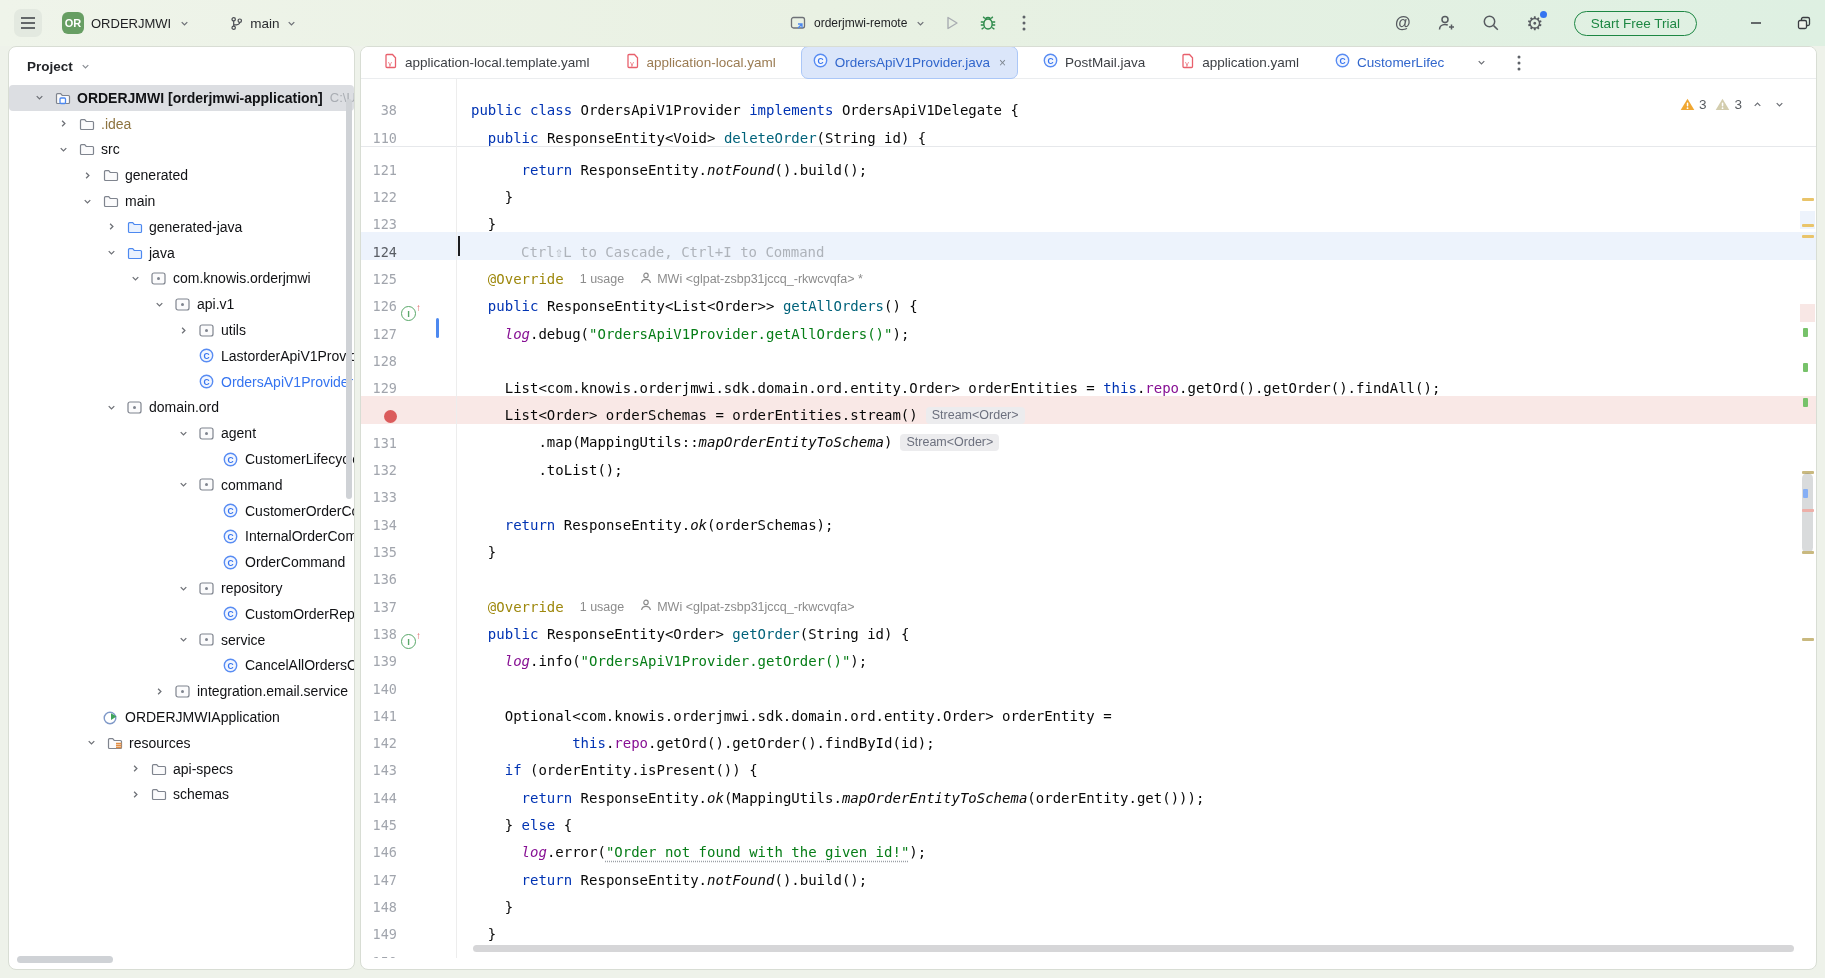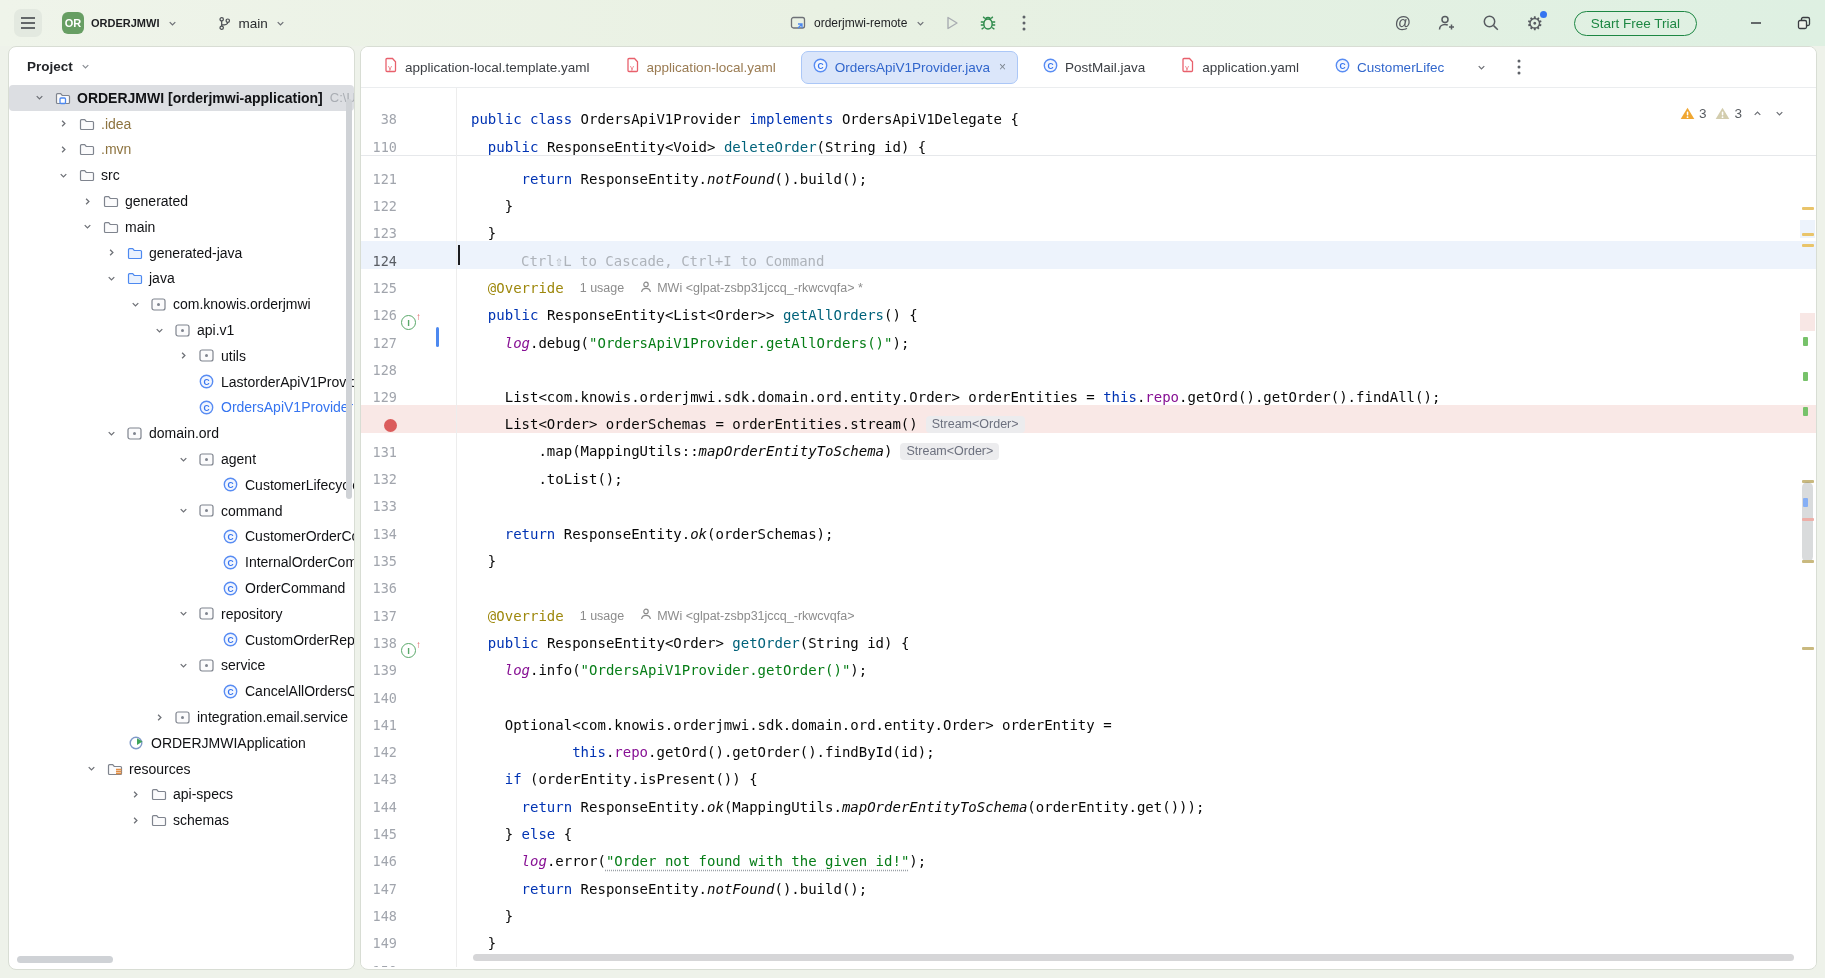--- a/index.html
+++ b/index.html
@@ -8,21 +8,21 @@
 
   
   .topbar { position:absolute; left:0; top:0; width:1825px; height:46px;
     background:linear-gradient(90deg,#eff4ea 0%, #e9f1e3 45%, #def0e2 100%);
     display:flex; align-items:center; padding:0 14px; }
   .tb-left { display:flex; align-items:center; gap:10px; }
   .burger { width:28px; height:28px; border-radius:7px; background:#e3e9e0; display:flex; align-items:center; justify-content:center; cursor:pointer; }
   .burger svg { display:block; }
   .proj-widget { display:flex; align-items:center; gap:7px; margin-left:10px; cursor:pointer; }
   .avatar { width:22px; height:22px; border-radius:6px; background:#679e63; color:#fff; font-size:11px; font-weight:bold; display:flex; align-items:center; justify-content:center; }
-  .proj-name { font-size:11px; font-weight:bold; color:#1e1f22; }
+  .proj-name { font-size:13px; font-weight:normal; color:#1e1f22; }
   .branch-widget { display:flex; align-items:center; gap:6px; margin-left:28px; cursor:pointer; }
   .branch-name { font-size:13.5px; color:#2b2d30; }
   .tb-center { position:absolute; left:790px; top:0; height:46px; display:flex; align-items:center; gap:14px; }
   .runcfg { display:flex; align-items:center; gap:7px; cursor:pointer; }
   .runcfg-label { font-size:12px; color:#1e1f22; }
   .tb-right { position:absolute; right:10px; top:0; height:46px; display:flex; align-items:center; gap:22px; }
   .tb-icon { width:22px; height:22px; display:flex; align-items:center; justify-content:center; cursor:pointer; color:#575b60; position:relative; }
   .at-glyph { font-size:16px; font-weight:bold; color:#575b60; }
   .gear-glyph { font-size:19px; color:#575b60; line-height:1; }
   .notif-dot { position:absolute; right:-1px; top:-1px; width:7px; height:7px; border-radius:50%; background:#3574F0; }
@@ -44,21 +44,21 @@
   .ticon { width:22px; flex:none; display:flex; align-items:center; }
   .tlabel { font-size:14px; color:#101114; }
   .tlabel.bold { font-weight:bold; }
   .tlabel.excluded { color:#8E7440; }
   .tlabel.open-file { color:#3574F0; }
   .textra { font-size:13px; color:#a9adb3; margin-left:7px; }
   .pp-vscroll { position:absolute; right:2px; top:52px; width:6px; height:400px; background:#cfd2d6; border-radius:3px; }
   .pp-hscroll { position:absolute; left:8px; bottom:6px; width:96px; height:7px; background:#cfd2d6; border-radius:4px; }
 
   
-  .tabbar { height:41px; display:flex; align-items:center; border-bottom:1px solid #ebedef; padding:0 12px; gap:14px; background:#fff; }
+  .tabbar { height:32px; display:flex; align-items:center; border-bottom:1px solid #ebedef; padding:0 12px; gap:14px; background:#fff; }
   .tab { display:flex; align-items:center; gap:7px; padding:6px 11px; border-radius:7px; cursor:pointer; flex:none; }
   .tab-label { font-size:13.5px; color:#3c3f44; white-space:nowrap; }
   .tab.active { background:#dbe6fa; border:1px solid #abc7f7; }
   .tab.active .tab-label { color:#3166cc; }
   .tab .tab-label.tab-modified { color:#9a7b52; }
   .tab .tab-label.tab-blue { color:#3166cc; max-width:96px; overflow:hidden; }
   .tab-close { font-size:12px; color:#7e8690; margin-left:2px; }
   .tab-ctrl { width:24px; height:24px; display:flex; align-items:center; justify-content:center; cursor:pointer; }
 
   
@@ -229,302 +229,289 @@
         <span class="ticon">
           <svg width="16" height="14" viewBox="0 0 16 14">
             <path d="M1.5 4v7.5a1 1 0 0 0 1 1h11a1 1 0 0 0 1-1v-6a1 1 0 0 0-1-1H7.2L5.7 2.7H2.5a1 1 0 0 0-1 1z" fill="#fbfbfc" stroke="#7f848e" stroke-width="1.2"></path>
           </svg>
         </span>
         <span class="tlabel excluded">.idea</span>
       </div>
       <div class="tree-row" style="padding-left: 48px;">
         <span class="chev">
           <svg width="13" height="13" viewBox="0 0 14 14">
+            <path d="M4 5.5l3 3 3-3" stroke="#6e7177" fill="none" stroke-width="1.4"></path>
+          </svg>
+        </span>
+        <span class="ticon">
+          <svg width="16" height="14" viewBox="0 0 16 14">
+            <path d="M1.5 4v7.5a1 1 0 0 0 1 1h11a1 1 0 0 0 1-1v-6a1 1 0 0 0-1-1H7.2L5.7 2.7H2.5a1 1 0 0 0-1 1z" fill="#fbfbfc" stroke="#7f848e" stroke-width="1.2"></path>
+          </svg>
+        </span>
+        <span class="tlabel">src</span>
+      </div>
+      <div class="tree-row" style="padding-left: 72px;">
+        <span class="chev">
+          <svg width="13" height="13" viewBox="0 0 14 14">
             <path d="M5.5 4l3 3-3 3" stroke="#6e7177" fill="none" stroke-width="1.4"></path>
           </svg>
         </span>
         <span class="ticon">
           <svg width="16" height="14" viewBox="0 0 16 14">
             <path d="M1.5 4v7.5a1 1 0 0 0 1 1h11a1 1 0 0 0 1-1v-6a1 1 0 0 0-1-1H7.2L5.7 2.7H2.5a1 1 0 0 0-1 1z" fill="#fbfbfc" stroke="#7f848e" stroke-width="1.2"></path>
           </svg>
         </span>
-        <span class="tlabel excluded">.mvn</span>
-      </div>
-      <div class="tree-row" style="padding-left: 48px;">
+        <span class="tlabel">generated</span>
+      </div>
+      <div class="tree-row" style="padding-left: 72px;">
         <span class="chev">
           <svg width="13" height="13" viewBox="0 0 14 14">
             <path d="M4 5.5l3 3 3-3" stroke="#6e7177" fill="none" stroke-width="1.4"></path>
           </svg>
         </span>
         <span class="ticon">
           <svg width="16" height="14" viewBox="0 0 16 14">
             <path d="M1.5 4v7.5a1 1 0 0 0 1 1h11a1 1 0 0 0 1-1v-6a1 1 0 0 0-1-1H7.2L5.7 2.7H2.5a1 1 0 0 0-1 1z" fill="#fbfbfc" stroke="#7f848e" stroke-width="1.2"></path>
           </svg>
         </span>
-        <span class="tlabel">src</span>
+        <span class="tlabel">main</span>
+      </div>
+      <div class="tree-row" style="padding-left: 96px;">
+        <span class="chev">
+          <svg width="13" height="13" viewBox="0 0 14 14">
+            <path d="M5.5 4l3 3-3 3" stroke="#6e7177" fill="none" stroke-width="1.4"></path>
+          </svg>
+        </span>
+        <span class="ticon">
+          <svg width="16" height="14" viewBox="0 0 16 14">
+            <path d="M1.5 4v7.5a1 1 0 0 0 1 1h11a1 1 0 0 0 1-1v-6a1 1 0 0 0-1-1H7.2L5.7 2.7H2.5a1 1 0 0 0-1 1z" fill="#eaf2fe" stroke="#4d89f0" stroke-width="1.2"></path>
+          </svg>
+        </span>
+        <span class="tlabel">generated-java</span>
+      </div>
+      <div class="tree-row" style="padding-left: 96px;">
+        <span class="chev">
+          <svg width="13" height="13" viewBox="0 0 14 14">
+            <path d="M4 5.5l3 3 3-3" stroke="#6e7177" fill="none" stroke-width="1.4"></path>
+          </svg>
+        </span>
+        <span class="ticon">
+          <svg width="16" height="14" viewBox="0 0 16 14">
+            <path d="M1.5 4v7.5a1 1 0 0 0 1 1h11a1 1 0 0 0 1-1v-6a1 1 0 0 0-1-1H7.2L5.7 2.7H2.5a1 1 0 0 0-1 1z" fill="#eaf2fe" stroke="#4d89f0" stroke-width="1.2"></path>
+          </svg>
+        </span>
+        <span class="tlabel">java</span>
+      </div>
+      <div class="tree-row" style="padding-left: 120px;">
+        <span class="chev">
+          <svg width="13" height="13" viewBox="0 0 14 14">
+            <path d="M4 5.5l3 3 3-3" stroke="#6e7177" fill="none" stroke-width="1.4"></path>
+          </svg>
+        </span>
+        <span class="ticon">
+          <svg width="15" height="13" viewBox="0 0 15 13">
+            <rect x="1" y="1" width="13" height="11" rx="2" fill="#fbfbfc" stroke="#7f848e" stroke-width="1.2"></rect>
+            <circle cx="7.5" cy="6.5" r="1.5" fill="#7f848e"></circle>
+          </svg>
+        </span>
+        <span class="tlabel">com.knowis.orderjmwi</span>
+      </div>
+      <div class="tree-row" style="padding-left: 144px;">
+        <span class="chev">
+          <svg width="13" height="13" viewBox="0 0 14 14">
+            <path d="M4 5.5l3 3 3-3" stroke="#6e7177" fill="none" stroke-width="1.4"></path>
+          </svg>
+        </span>
+        <span class="ticon">
+          <svg width="15" height="13" viewBox="0 0 15 13">
+            <rect x="1" y="1" width="13" height="11" rx="2" fill="#fbfbfc" stroke="#7f848e" stroke-width="1.2"></rect>
+            <circle cx="7.5" cy="6.5" r="1.5" fill="#7f848e"></circle>
+          </svg>
+        </span>
+        <span class="tlabel">api.v1</span>
+      </div>
+      <div class="tree-row" style="padding-left: 168px;">
+        <span class="chev">
+          <svg width="13" height="13" viewBox="0 0 14 14">
+            <path d="M5.5 4l3 3-3 3" stroke="#6e7177" fill="none" stroke-width="1.4"></path>
+          </svg>
+        </span>
+        <span class="ticon">
+          <svg width="15" height="13" viewBox="0 0 15 13">
+            <rect x="1" y="1" width="13" height="11" rx="2" fill="#fbfbfc" stroke="#7f848e" stroke-width="1.2"></rect>
+            <circle cx="7.5" cy="6.5" r="1.5" fill="#7f848e"></circle>
+          </svg>
+        </span>
+        <span class="tlabel">utils</span>
+      </div>
+      <div class="tree-row" style="padding-left: 168px;">
+        <span class="chev"></span>
+        <span class="ticon">
+          <svg width="15" height="15" viewBox="0 0 15 15">
+            <circle cx="7.5" cy="7.5" r="6.2" fill="#f2f6fe" stroke="#588cf3" stroke-width="1.4"></circle>
+            <text x="7.5" y="10.6" text-anchor="middle" font-size="8.5" font-family="Liberation Sans,sans-serif" font-weight="bold" fill="#3574F0">C</text>
+          </svg>
+        </span>
+        <span class="tlabel">LastorderApiV1Provider</span>
+      </div>
+      <div class="tree-row" style="padding-left: 168px;">
+        <span class="chev"></span>
+        <span class="ticon">
+          <svg width="15" height="15" viewBox="0 0 15 15">
+            <circle cx="7.5" cy="7.5" r="6.2" fill="#f2f6fe" stroke="#588cf3" stroke-width="1.4"></circle>
+            <text x="7.5" y="10.6" text-anchor="middle" font-size="8.5" font-family="Liberation Sans,sans-serif" font-weight="bold" fill="#3574F0">C</text>
+          </svg>
+        </span>
+        <span class="tlabel open-file">OrdersApiV1Provider</span>
+      </div>
+      <div class="tree-row" style="padding-left: 96px;">
+        <span class="chev">
+          <svg width="13" height="13" viewBox="0 0 14 14">
+            <path d="M4 5.5l3 3 3-3" stroke="#6e7177" fill="none" stroke-width="1.4"></path>
+          </svg>
+        </span>
+        <span class="ticon">
+          <svg width="15" height="13" viewBox="0 0 15 13">
+            <rect x="1" y="1" width="13" height="11" rx="2" fill="#fbfbfc" stroke="#7f848e" stroke-width="1.2"></rect>
+            <circle cx="7.5" cy="6.5" r="1.5" fill="#7f848e"></circle>
+          </svg>
+        </span>
+        <span class="tlabel">domain.ord</span>
+      </div>
+      <div class="tree-row" style="padding-left: 168px;">
+        <span class="chev">
+          <svg width="13" height="13" viewBox="0 0 14 14">
+            <path d="M4 5.5l3 3 3-3" stroke="#6e7177" fill="none" stroke-width="1.4"></path>
+          </svg>
+        </span>
+        <span class="ticon">
+          <svg width="15" height="13" viewBox="0 0 15 13">
+            <rect x="1" y="1" width="13" height="11" rx="2" fill="#fbfbfc" stroke="#7f848e" stroke-width="1.2"></rect>
+            <circle cx="7.5" cy="6.5" r="1.5" fill="#7f848e"></circle>
+          </svg>
+        </span>
+        <span class="tlabel">agent</span>
+      </div>
+      <div class="tree-row" style="padding-left: 192px;">
+        <span class="chev"></span>
+        <span class="ticon">
+          <svg width="15" height="15" viewBox="0 0 15 15">
+            <circle cx="7.5" cy="7.5" r="6.2" fill="#f2f6fe" stroke="#588cf3" stroke-width="1.4"></circle>
+            <text x="7.5" y="10.6" text-anchor="middle" font-size="8.5" font-family="Liberation Sans,sans-serif" font-weight="bold" fill="#3574F0">C</text>
+          </svg>
+        </span>
+        <span class="tlabel">CustomerLifecycleEver</span>
+      </div>
+      <div class="tree-row" style="padding-left: 168px;">
+        <span class="chev">
+          <svg width="13" height="13" viewBox="0 0 14 14">
+            <path d="M4 5.5l3 3 3-3" stroke="#6e7177" fill="none" stroke-width="1.4"></path>
+          </svg>
+        </span>
+        <span class="ticon">
+          <svg width="15" height="13" viewBox="0 0 15 13">
+            <rect x="1" y="1" width="13" height="11" rx="2" fill="#fbfbfc" stroke="#7f848e" stroke-width="1.2"></rect>
+            <circle cx="7.5" cy="6.5" r="1.5" fill="#7f848e"></circle>
+          </svg>
+        </span>
+        <span class="tlabel">command</span>
+      </div>
+      <div class="tree-row" style="padding-left: 192px;">
+        <span class="chev"></span>
+        <span class="ticon">
+          <svg width="15" height="15" viewBox="0 0 15 15">
+            <circle cx="7.5" cy="7.5" r="6.2" fill="#f2f6fe" stroke="#588cf3" stroke-width="1.4"></circle>
+            <text x="7.5" y="10.6" text-anchor="middle" font-size="8.5" font-family="Liberation Sans,sans-serif" font-weight="bold" fill="#3574F0">C</text>
+          </svg>
+        </span>
+        <span class="tlabel">CustomerOrderComma</span>
+      </div>
+      <div class="tree-row" style="padding-left: 192px;">
+        <span class="chev"></span>
+        <span class="ticon">
+          <svg width="15" height="15" viewBox="0 0 15 15">
+            <circle cx="7.5" cy="7.5" r="6.2" fill="#f2f6fe" stroke="#588cf3" stroke-width="1.4"></circle>
+            <text x="7.5" y="10.6" text-anchor="middle" font-size="8.5" font-family="Liberation Sans,sans-serif" font-weight="bold" fill="#3574F0">C</text>
+          </svg>
+        </span>
+        <span class="tlabel">InternalOrderCommand</span>
+      </div>
+      <div class="tree-row" style="padding-left: 192px;">
+        <span class="chev"></span>
+        <span class="ticon">
+          <svg width="15" height="15" viewBox="0 0 15 15">
+            <circle cx="7.5" cy="7.5" r="6.2" fill="#f2f6fe" stroke="#588cf3" stroke-width="1.4"></circle>
+            <text x="7.5" y="10.6" text-anchor="middle" font-size="8.5" font-family="Liberation Sans,sans-serif" font-weight="bold" fill="#3574F0">C</text>
+          </svg>
+        </span>
+        <span class="tlabel">OrderCommand</span>
+      </div>
+      <div class="tree-row" style="padding-left: 168px;">
+        <span class="chev">
+          <svg width="13" height="13" viewBox="0 0 14 14">
+            <path d="M4 5.5l3 3 3-3" stroke="#6e7177" fill="none" stroke-width="1.4"></path>
+          </svg>
+        </span>
+        <span class="ticon">
+          <svg width="15" height="13" viewBox="0 0 15 13">
+            <rect x="1" y="1" width="13" height="11" rx="2" fill="#fbfbfc" stroke="#7f848e" stroke-width="1.2"></rect>
+            <circle cx="7.5" cy="6.5" r="1.5" fill="#7f848e"></circle>
+          </svg>
+        </span>
+        <span class="tlabel">repository</span>
+      </div>
+      <div class="tree-row" style="padding-left: 192px;">
+        <span class="chev"></span>
+        <span class="ticon">
+          <svg width="15" height="15" viewBox="0 0 15 15">
+            <circle cx="7.5" cy="7.5" r="6.2" fill="#f2f6fe" stroke="#588cf3" stroke-width="1.4"></circle>
+            <text x="7.5" y="10.6" text-anchor="middle" font-size="8.5" font-family="Liberation Sans,sans-serif" font-weight="bold" fill="#3574F0">C</text>
+          </svg>
+        </span>
+        <span class="tlabel">CustomOrderRepositor</span>
+      </div>
+      <div class="tree-row" style="padding-left: 168px;">
+        <span class="chev">
+          <svg width="13" height="13" viewBox="0 0 14 14">
+            <path d="M4 5.5l3 3 3-3" stroke="#6e7177" fill="none" stroke-width="1.4"></path>
+          </svg>
+        </span>
+        <span class="ticon">
+          <svg width="15" height="13" viewBox="0 0 15 13">
+            <rect x="1" y="1" width="13" height="11" rx="2" fill="#fbfbfc" stroke="#7f848e" stroke-width="1.2"></rect>
+            <circle cx="7.5" cy="6.5" r="1.5" fill="#7f848e"></circle>
+          </svg>
+        </span>
+        <span class="tlabel">service</span>
+      </div>
+      <div class="tree-row" style="padding-left: 192px;">
+        <span class="chev"></span>
+        <span class="ticon">
+          <svg width="15" height="15" viewBox="0 0 15 15">
+            <circle cx="7.5" cy="7.5" r="6.2" fill="#f2f6fe" stroke="#588cf3" stroke-width="1.4"></circle>
+            <text x="7.5" y="10.6" text-anchor="middle" font-size="8.5" font-family="Liberation Sans,sans-serif" font-weight="bold" fill="#3574F0">C</text>
+          </svg>
+        </span>
+        <span class="tlabel">CancelAllOrdersOfCust</span>
+      </div>
+      <div class="tree-row" style="padding-left: 144px;">
+        <span class="chev">
+          <svg width="13" height="13" viewBox="0 0 14 14">
+            <path d="M5.5 4l3 3-3 3" stroke="#6e7177" fill="none" stroke-width="1.4"></path>
+          </svg>
+        </span>
+        <span class="ticon">
+          <svg width="15" height="13" viewBox="0 0 15 13">
+            <rect x="1" y="1" width="13" height="11" rx="2" fill="#fbfbfc" stroke="#7f848e" stroke-width="1.2"></rect>
+            <circle cx="7.5" cy="6.5" r="1.5" fill="#7f848e"></circle>
+          </svg>
+        </span>
+        <span class="tlabel">integration.email.service</span>
       </div>
       <div class="tree-row" style="padding-left: 72px;">
-        <span class="chev">
-          <svg width="13" height="13" viewBox="0 0 14 14">
-            <path d="M5.5 4l3 3-3 3" stroke="#6e7177" fill="none" stroke-width="1.4"></path>
-          </svg>
-        </span>
-        <span class="ticon">
-          <svg width="16" height="14" viewBox="0 0 16 14">
-            <path d="M1.5 4v7.5a1 1 0 0 0 1 1h11a1 1 0 0 0 1-1v-6a1 1 0 0 0-1-1H7.2L5.7 2.7H2.5a1 1 0 0 0-1 1z" fill="#fbfbfc" stroke="#7f848e" stroke-width="1.2"></path>
-          </svg>
-        </span>
-        <span class="tlabel">generated</span>
-      </div>
-      <div class="tree-row" style="padding-left: 72px;">
-        <span class="chev">
-          <svg width="13" height="13" viewBox="0 0 14 14">
-            <path d="M4 5.5l3 3 3-3" stroke="#6e7177" fill="none" stroke-width="1.4"></path>
-          </svg>
-        </span>
-        <span class="ticon">
-          <svg width="16" height="14" viewBox="0 0 16 14">
-            <path d="M1.5 4v7.5a1 1 0 0 0 1 1h11a1 1 0 0 0 1-1v-6a1 1 0 0 0-1-1H7.2L5.7 2.7H2.5a1 1 0 0 0-1 1z" fill="#fbfbfc" stroke="#7f848e" stroke-width="1.2"></path>
-          </svg>
-        </span>
-        <span class="tlabel">main</span>
-      </div>
-      <div class="tree-row" style="padding-left: 96px;">
-        <span class="chev">
-          <svg width="13" height="13" viewBox="0 0 14 14">
-            <path d="M5.5 4l3 3-3 3" stroke="#6e7177" fill="none" stroke-width="1.4"></path>
-          </svg>
-        </span>
-        <span class="ticon">
-          <svg width="16" height="14" viewBox="0 0 16 14">
-            <path d="M1.5 4v7.5a1 1 0 0 0 1 1h11a1 1 0 0 0 1-1v-6a1 1 0 0 0-1-1H7.2L5.7 2.7H2.5a1 1 0 0 0-1 1z" fill="#eaf2fe" stroke="#4d89f0" stroke-width="1.2"></path>
-          </svg>
-        </span>
-        <span class="tlabel">generated-java</span>
-      </div>
-      <div class="tree-row" style="padding-left: 96px;">
-        <span class="chev">
-          <svg width="13" height="13" viewBox="0 0 14 14">
-            <path d="M4 5.5l3 3 3-3" stroke="#6e7177" fill="none" stroke-width="1.4"></path>
-          </svg>
-        </span>
-        <span class="ticon">
-          <svg width="16" height="14" viewBox="0 0 16 14">
-            <path d="M1.5 4v7.5a1 1 0 0 0 1 1h11a1 1 0 0 0 1-1v-6a1 1 0 0 0-1-1H7.2L5.7 2.7H2.5a1 1 0 0 0-1 1z" fill="#eaf2fe" stroke="#4d89f0" stroke-width="1.2"></path>
-          </svg>
-        </span>
-        <span class="tlabel">java</span>
-      </div>
-      <div class="tree-row" style="padding-left: 120px;">
-        <span class="chev">
-          <svg width="13" height="13" viewBox="0 0 14 14">
-            <path d="M4 5.5l3 3 3-3" stroke="#6e7177" fill="none" stroke-width="1.4"></path>
-          </svg>
-        </span>
-        <span class="ticon">
-          <svg width="15" height="13" viewBox="0 0 15 13">
-            <rect x="1" y="1" width="13" height="11" rx="2" fill="#fbfbfc" stroke="#7f848e" stroke-width="1.2"></rect>
-            <circle cx="7.5" cy="6.5" r="1.5" fill="#7f848e"></circle>
-          </svg>
-        </span>
-        <span class="tlabel">com.knowis.orderjmwi</span>
-      </div>
-      <div class="tree-row" style="padding-left: 144px;">
-        <span class="chev">
-          <svg width="13" height="13" viewBox="0 0 14 14">
-            <path d="M4 5.5l3 3 3-3" stroke="#6e7177" fill="none" stroke-width="1.4"></path>
-          </svg>
-        </span>
-        <span class="ticon">
-          <svg width="15" height="13" viewBox="0 0 15 13">
-            <rect x="1" y="1" width="13" height="11" rx="2" fill="#fbfbfc" stroke="#7f848e" stroke-width="1.2"></rect>
-            <circle cx="7.5" cy="6.5" r="1.5" fill="#7f848e"></circle>
-          </svg>
-        </span>
-        <span class="tlabel">api.v1</span>
-      </div>
-      <div class="tree-row" style="padding-left: 168px;">
-        <span class="chev">
-          <svg width="13" height="13" viewBox="0 0 14 14">
-            <path d="M5.5 4l3 3-3 3" stroke="#6e7177" fill="none" stroke-width="1.4"></path>
-          </svg>
-        </span>
-        <span class="ticon">
-          <svg width="15" height="13" viewBox="0 0 15 13">
-            <rect x="1" y="1" width="13" height="11" rx="2" fill="#fbfbfc" stroke="#7f848e" stroke-width="1.2"></rect>
-            <circle cx="7.5" cy="6.5" r="1.5" fill="#7f848e"></circle>
-          </svg>
-        </span>
-        <span class="tlabel">utils</span>
-      </div>
-      <div class="tree-row" style="padding-left: 168px;">
-        <span class="chev"></span>
-        <span class="ticon">
-          <svg width="15" height="15" viewBox="0 0 15 15">
-            <circle cx="7.5" cy="7.5" r="6.2" fill="#f2f6fe" stroke="#588cf3" stroke-width="1.4"></circle>
-            <text x="7.5" y="10.6" text-anchor="middle" font-size="8.5" font-family="Liberation Sans,sans-serif" font-weight="bold" fill="#3574F0">C</text>
-          </svg>
-        </span>
-        <span class="tlabel">LastorderApiV1Provider</span>
-      </div>
-      <div class="tree-row" style="padding-left: 168px;">
-        <span class="chev"></span>
-        <span class="ticon">
-          <svg width="15" height="15" viewBox="0 0 15 15">
-            <circle cx="7.5" cy="7.5" r="6.2" fill="#f2f6fe" stroke="#588cf3" stroke-width="1.4"></circle>
-            <text x="7.5" y="10.6" text-anchor="middle" font-size="8.5" font-family="Liberation Sans,sans-serif" font-weight="bold" fill="#3574F0">C</text>
-          </svg>
-        </span>
-        <span class="tlabel open-file">OrdersApiV1Provider</span>
-      </div>
-      <div class="tree-row" style="padding-left: 96px;">
-        <span class="chev">
-          <svg width="13" height="13" viewBox="0 0 14 14">
-            <path d="M4 5.5l3 3 3-3" stroke="#6e7177" fill="none" stroke-width="1.4"></path>
-          </svg>
-        </span>
-        <span class="ticon">
-          <svg width="15" height="13" viewBox="0 0 15 13">
-            <rect x="1" y="1" width="13" height="11" rx="2" fill="#fbfbfc" stroke="#7f848e" stroke-width="1.2"></rect>
-            <circle cx="7.5" cy="6.5" r="1.5" fill="#7f848e"></circle>
-          </svg>
-        </span>
-        <span class="tlabel">domain.ord</span>
-      </div>
-      <div class="tree-row" style="padding-left: 168px;">
-        <span class="chev">
-          <svg width="13" height="13" viewBox="0 0 14 14">
-            <path d="M4 5.5l3 3 3-3" stroke="#6e7177" fill="none" stroke-width="1.4"></path>
-          </svg>
-        </span>
-        <span class="ticon">
-          <svg width="15" height="13" viewBox="0 0 15 13">
-            <rect x="1" y="1" width="13" height="11" rx="2" fill="#fbfbfc" stroke="#7f848e" stroke-width="1.2"></rect>
-            <circle cx="7.5" cy="6.5" r="1.5" fill="#7f848e"></circle>
-          </svg>
-        </span>
-        <span class="tlabel">agent</span>
-      </div>
-      <div class="tree-row" style="padding-left: 192px;">
-        <span class="chev"></span>
-        <span class="ticon">
-          <svg width="15" height="15" viewBox="0 0 15 15">
-            <circle cx="7.5" cy="7.5" r="6.2" fill="#f2f6fe" stroke="#588cf3" stroke-width="1.4"></circle>
-            <text x="7.5" y="10.6" text-anchor="middle" font-size="8.5" font-family="Liberation Sans,sans-serif" font-weight="bold" fill="#3574F0">C</text>
-          </svg>
-        </span>
-        <span class="tlabel">CustomerLifecycleEver</span>
-      </div>
-      <div class="tree-row" style="padding-left: 168px;">
-        <span class="chev">
-          <svg width="13" height="13" viewBox="0 0 14 14">
-            <path d="M4 5.5l3 3 3-3" stroke="#6e7177" fill="none" stroke-width="1.4"></path>
-          </svg>
-        </span>
-        <span class="ticon">
-          <svg width="15" height="13" viewBox="0 0 15 13">
-            <rect x="1" y="1" width="13" height="11" rx="2" fill="#fbfbfc" stroke="#7f848e" stroke-width="1.2"></rect>
-            <circle cx="7.5" cy="6.5" r="1.5" fill="#7f848e"></circle>
-          </svg>
-        </span>
-        <span class="tlabel">command</span>
-      </div>
-      <div class="tree-row" style="padding-left: 192px;">
-        <span class="chev"></span>
-        <span class="ticon">
-          <svg width="15" height="15" viewBox="0 0 15 15">
-            <circle cx="7.5" cy="7.5" r="6.2" fill="#f2f6fe" stroke="#588cf3" stroke-width="1.4"></circle>
-            <text x="7.5" y="10.6" text-anchor="middle" font-size="8.5" font-family="Liberation Sans,sans-serif" font-weight="bold" fill="#3574F0">C</text>
-          </svg>
-        </span>
-        <span class="tlabel">CustomerOrderComma</span>
-      </div>
-      <div class="tree-row" style="padding-left: 192px;">
-        <span class="chev"></span>
-        <span class="ticon">
-          <svg width="15" height="15" viewBox="0 0 15 15">
-            <circle cx="7.5" cy="7.5" r="6.2" fill="#f2f6fe" stroke="#588cf3" stroke-width="1.4"></circle>
-            <text x="7.5" y="10.6" text-anchor="middle" font-size="8.5" font-family="Liberation Sans,sans-serif" font-weight="bold" fill="#3574F0">C</text>
-          </svg>
-        </span>
-        <span class="tlabel">InternalOrderCommand</span>
-      </div>
-      <div class="tree-row" style="padding-left: 192px;">
-        <span class="chev"></span>
-        <span class="ticon">
-          <svg width="15" height="15" viewBox="0 0 15 15">
-            <circle cx="7.5" cy="7.5" r="6.2" fill="#f2f6fe" stroke="#588cf3" stroke-width="1.4"></circle>
-            <text x="7.5" y="10.6" text-anchor="middle" font-size="8.5" font-family="Liberation Sans,sans-serif" font-weight="bold" fill="#3574F0">C</text>
-          </svg>
-        </span>
-        <span class="tlabel">OrderCommand</span>
-      </div>
-      <div class="tree-row" style="padding-left: 168px;">
-        <span class="chev">
-          <svg width="13" height="13" viewBox="0 0 14 14">
-            <path d="M4 5.5l3 3 3-3" stroke="#6e7177" fill="none" stroke-width="1.4"></path>
-          </svg>
-        </span>
-        <span class="ticon">
-          <svg width="15" height="13" viewBox="0 0 15 13">
-            <rect x="1" y="1" width="13" height="11" rx="2" fill="#fbfbfc" stroke="#7f848e" stroke-width="1.2"></rect>
-            <circle cx="7.5" cy="6.5" r="1.5" fill="#7f848e"></circle>
-          </svg>
-        </span>
-        <span class="tlabel">repository</span>
-      </div>
-      <div class="tree-row" style="padding-left: 192px;">
-        <span class="chev"></span>
-        <span class="ticon">
-          <svg width="15" height="15" viewBox="0 0 15 15">
-            <circle cx="7.5" cy="7.5" r="6.2" fill="#f2f6fe" stroke="#588cf3" stroke-width="1.4"></circle>
-            <text x="7.5" y="10.6" text-anchor="middle" font-size="8.5" font-family="Liberation Sans,sans-serif" font-weight="bold" fill="#3574F0">C</text>
-          </svg>
-        </span>
-        <span class="tlabel">CustomOrderRepositor</span>
-      </div>
-      <div class="tree-row" style="padding-left: 168px;">
-        <span class="chev">
-          <svg width="13" height="13" viewBox="0 0 14 14">
-            <path d="M4 5.5l3 3 3-3" stroke="#6e7177" fill="none" stroke-width="1.4"></path>
-          </svg>
-        </span>
-        <span class="ticon">
-          <svg width="15" height="13" viewBox="0 0 15 13">
-            <rect x="1" y="1" width="13" height="11" rx="2" fill="#fbfbfc" stroke="#7f848e" stroke-width="1.2"></rect>
-            <circle cx="7.5" cy="6.5" r="1.5" fill="#7f848e"></circle>
-          </svg>
-        </span>
-        <span class="tlabel">service</span>
-      </div>
-      <div class="tree-row" style="padding-left: 192px;">
-        <span class="chev"></span>
-        <span class="ticon">
-          <svg width="15" height="15" viewBox="0 0 15 15">
-            <circle cx="7.5" cy="7.5" r="6.2" fill="#f2f6fe" stroke="#588cf3" stroke-width="1.4"></circle>
-            <text x="7.5" y="10.6" text-anchor="middle" font-size="8.5" font-family="Liberation Sans,sans-serif" font-weight="bold" fill="#3574F0">C</text>
-          </svg>
-        </span>
-        <span class="tlabel">CancelAllOrdersOfCust</span>
-      </div>
-      <div class="tree-row" style="padding-left: 144px;">
-        <span class="chev">
-          <svg width="13" height="13" viewBox="0 0 14 14">
-            <path d="M5.5 4l3 3-3 3" stroke="#6e7177" fill="none" stroke-width="1.4"></path>
-          </svg>
-        </span>
-        <span class="ticon">
-          <svg width="15" height="13" viewBox="0 0 15 13">
-            <rect x="1" y="1" width="13" height="11" rx="2" fill="#fbfbfc" stroke="#7f848e" stroke-width="1.2"></rect>
-            <circle cx="7.5" cy="6.5" r="1.5" fill="#7f848e"></circle>
-          </svg>
-        </span>
-        <span class="tlabel">integration.email.service</span>
-      </div>
-      <div class="tree-row" style="padding-left: 98px;">
         <span class="chev"></span>
         <span class="ticon">
           <svg width="15" height="15" viewBox="0 0 15 15">
             <circle cx="7" cy="8" r="5.8" fill="none" stroke="#7f99c8" stroke-width="1.4"></circle>
             <path d="M8 3.2l5.5 3.4L8 10z" fill="#3fa45b"></path>
           </svg>
         </span>
         <span class="tlabel">ORDERJMWIApplication</span>
       </div>
       <div class="tree-row" style="padding-left: 76px;">

